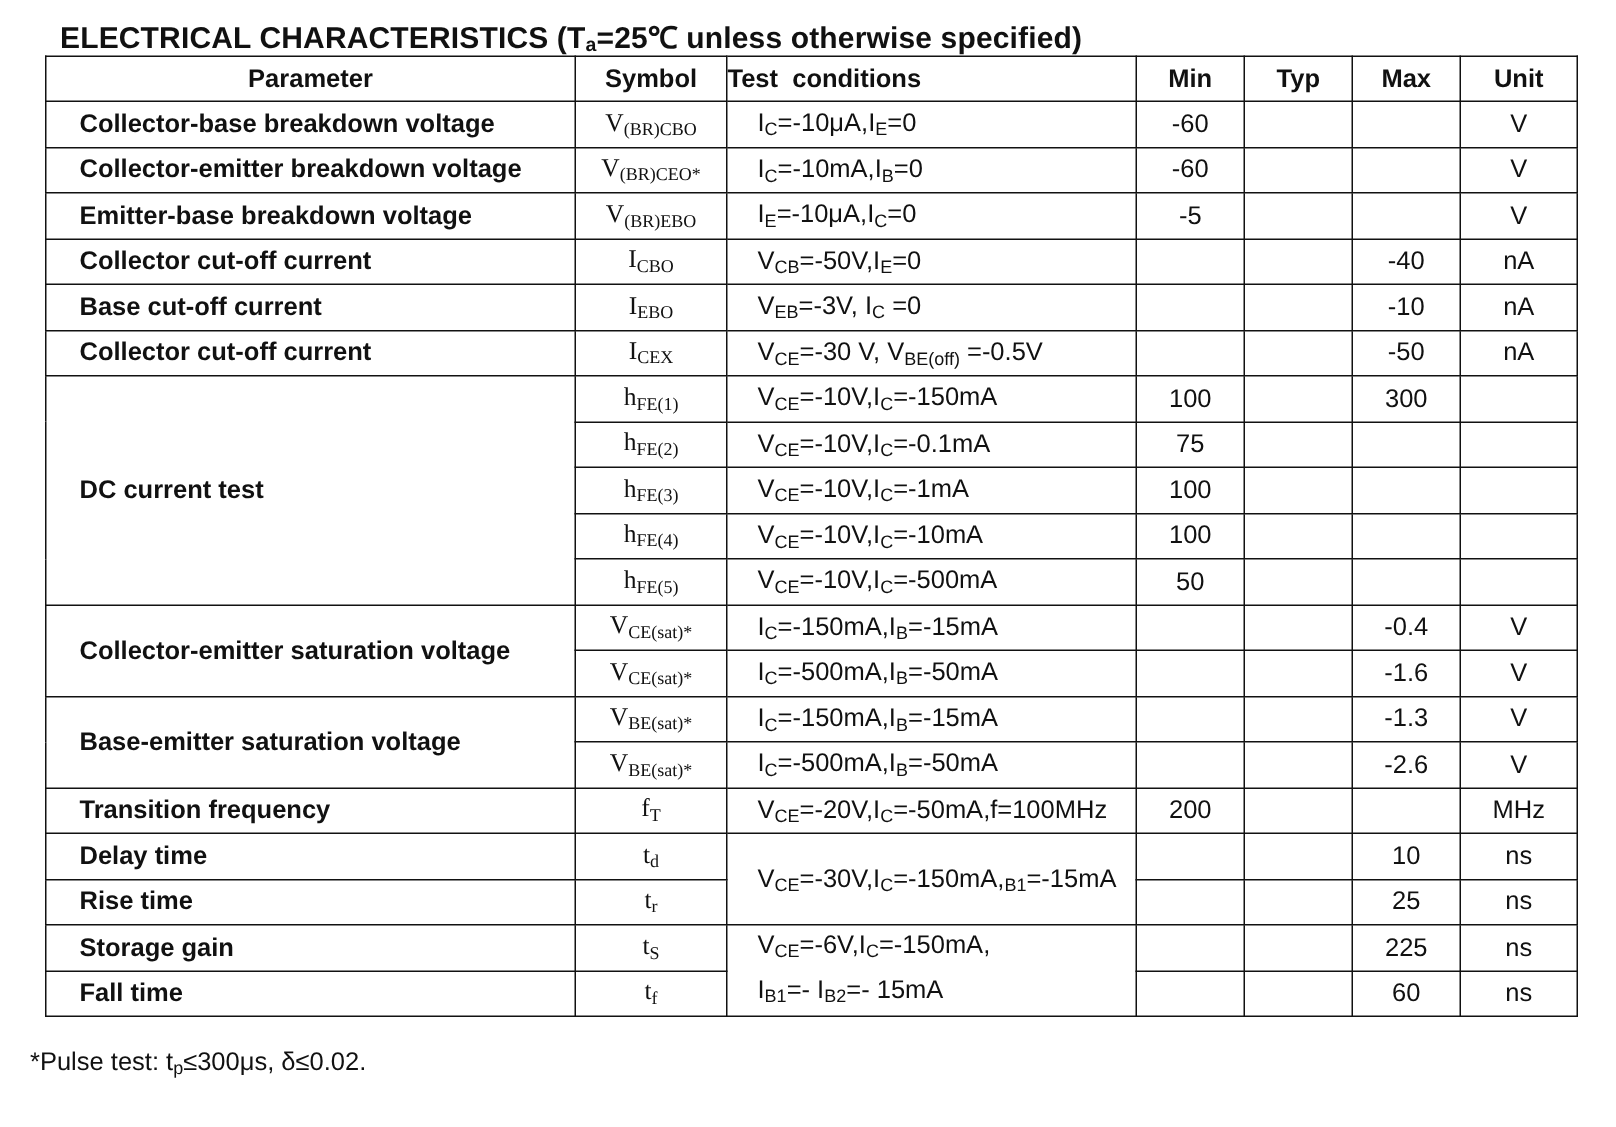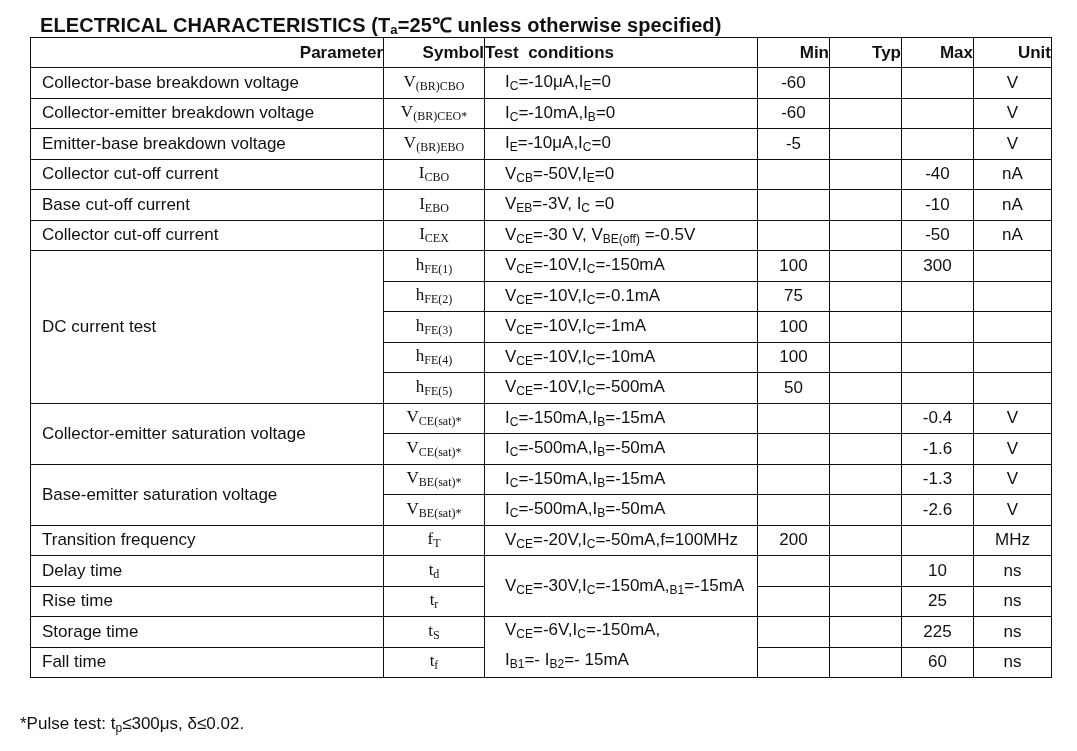--- a/index.html
+++ b/index.html
@@ -5,27 +5,27 @@
   html, body { margin:0; padding:0; background:#ffffff; }
   body { width:1077px; height:751px; position:relative; overflow:hidden;
          font-family:"Liberation Sans", sans-serif; color:#111; }
   .title { position:absolute; left:20px; top:11px; font-size:20px; font-weight:bold;
            letter-spacing:0.1px; white-space:nowrap;margin-left:20px; }
   .title sub { font-size:13px; vertical-align:-2px; font-weight:bold; }
   table { position:absolute; left:30px; top:37px; border-collapse:collapse;
           table-layout:fixed; width:1021px; }
   td, th { border:1.5px solid #111; height:29.5px; padding:0; font-size:17px;
            font-weight:normal; white-space:nowrap; }
-  th { font-weight:bold; text-align:right; height:29px; }
-  td.param { font-weight:normal; padding-left:11px; text-align:left; }
+  th { font-weight:bold; text-align:center; height:29px; }
+  td.param { font-weight:bold; padding-left:22px; text-align:left; }
   td.sym { text-align:center;font-family:Liberation Serif, serif; }
   td.cond { padding-left:20px; text-align:left; }
   td.num { text-align:center; }
   sub { font-size:12px; vertical-align:-3px; }
-  .footnote { position:absolute; left:20px; top:698px; font-size:17px; white-space:nowrap;margin-top:16px; }
+  .footnote { position:absolute; left:20px; top:698px; font-size:17px; white-space:nowrap; }
   .footnote sub { font-size:12px; }
   .cond2 { line-height:25px; display:block; }
 </style>
 </head>
 <body>
 
 <div class="title"><span>ELECTRICAL CHARACTERISTICS (T</span><sub>a</sub><span>=25℃ unless otherwise specified)</span></div>
 
 <table>
   <colgroup>
@@ -198,21 +198,21 @@
       </tr>
       <tr>
         <td class="param">Rise time</td>
         <td class="sym"><span>t</span><sub>r</sub></td>
         <td class="num"></td>
         <td class="num"></td>
         <td class="num">25</td>
         <td class="num">ns</td>
       </tr>
       <tr>
-        <td class="param">Storage time</td>
+        <td class="param">Storage gain</td>
         <td class="sym"><span>t</span><sub>S</sub></td>
         <td class="cond" rowspan="2">
           <span class="cond2"><span>V</span><sub>CE</sub><span>=-6V,I</span><sub>C</sub><span>=-150mA,</span></span>
           <span class="cond2"><span>I</span><sub>B1</sub><span>=- I</span><sub>B2</sub><span>=- 15mA</span></span>
         </td>
         <td class="num"></td>
         <td class="num"></td>
         <td class="num">225</td>
         <td class="num">ns</td>
       </tr>

